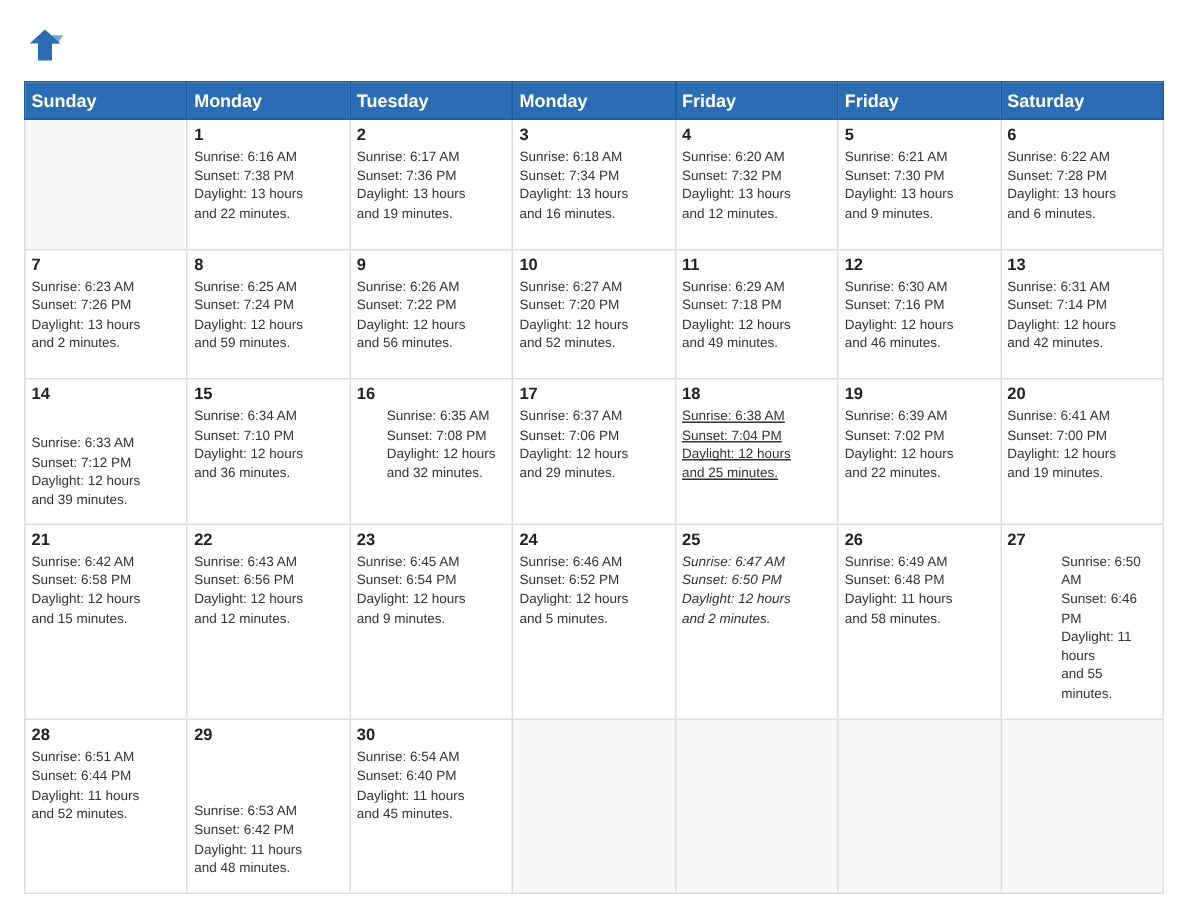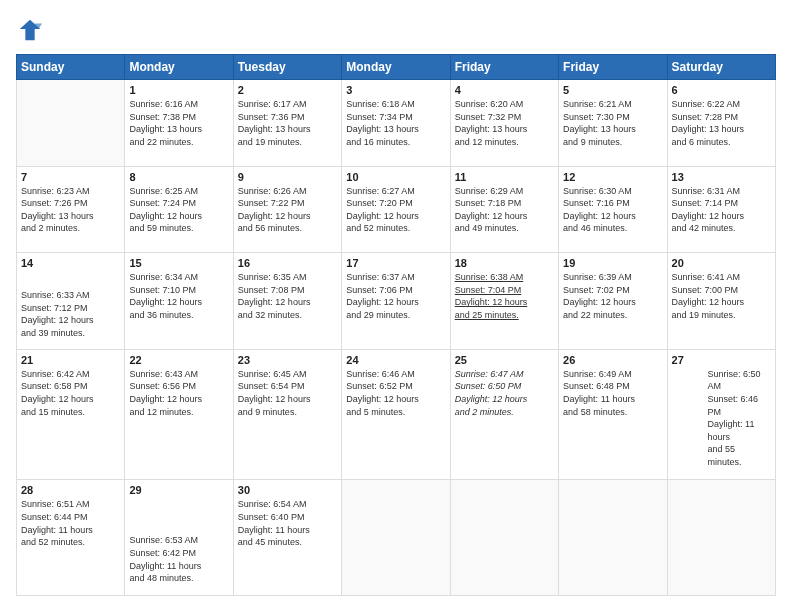--- a/index.html
+++ b/index.html
@@ -232,21 +232,21 @@
           </td>
           <td>
             <div class="day-number">15</div>
             <div class="day-info" style="white-space: pre-line;">Sunrise: 6:34 AM
 Sunset: 7:10 PM
 Daylight: 12 hours
 and 36 minutes.</div>
           </td>
           <td>
             <div class="day-number">16</div>
-            <div class="day-info" style="white-space: pre-line;">Sunrise: 6:35 AM
+            <div class="day-info" style="white-space: pre-line; margin-left: 20px;">Sunrise: 6:35 AM
 Sunset: 7:08 PM
 Daylight: 12 hours
 and 32 minutes.</div>
           </td>
           <td>
             <div class="day-number">17</div>
             <div class="day-info" style="white-space: pre-line;">Sunrise: 6:37 AM
 Sunset: 7:06 PM
 Daylight: 12 hours
 and 29 minutes.</div>

